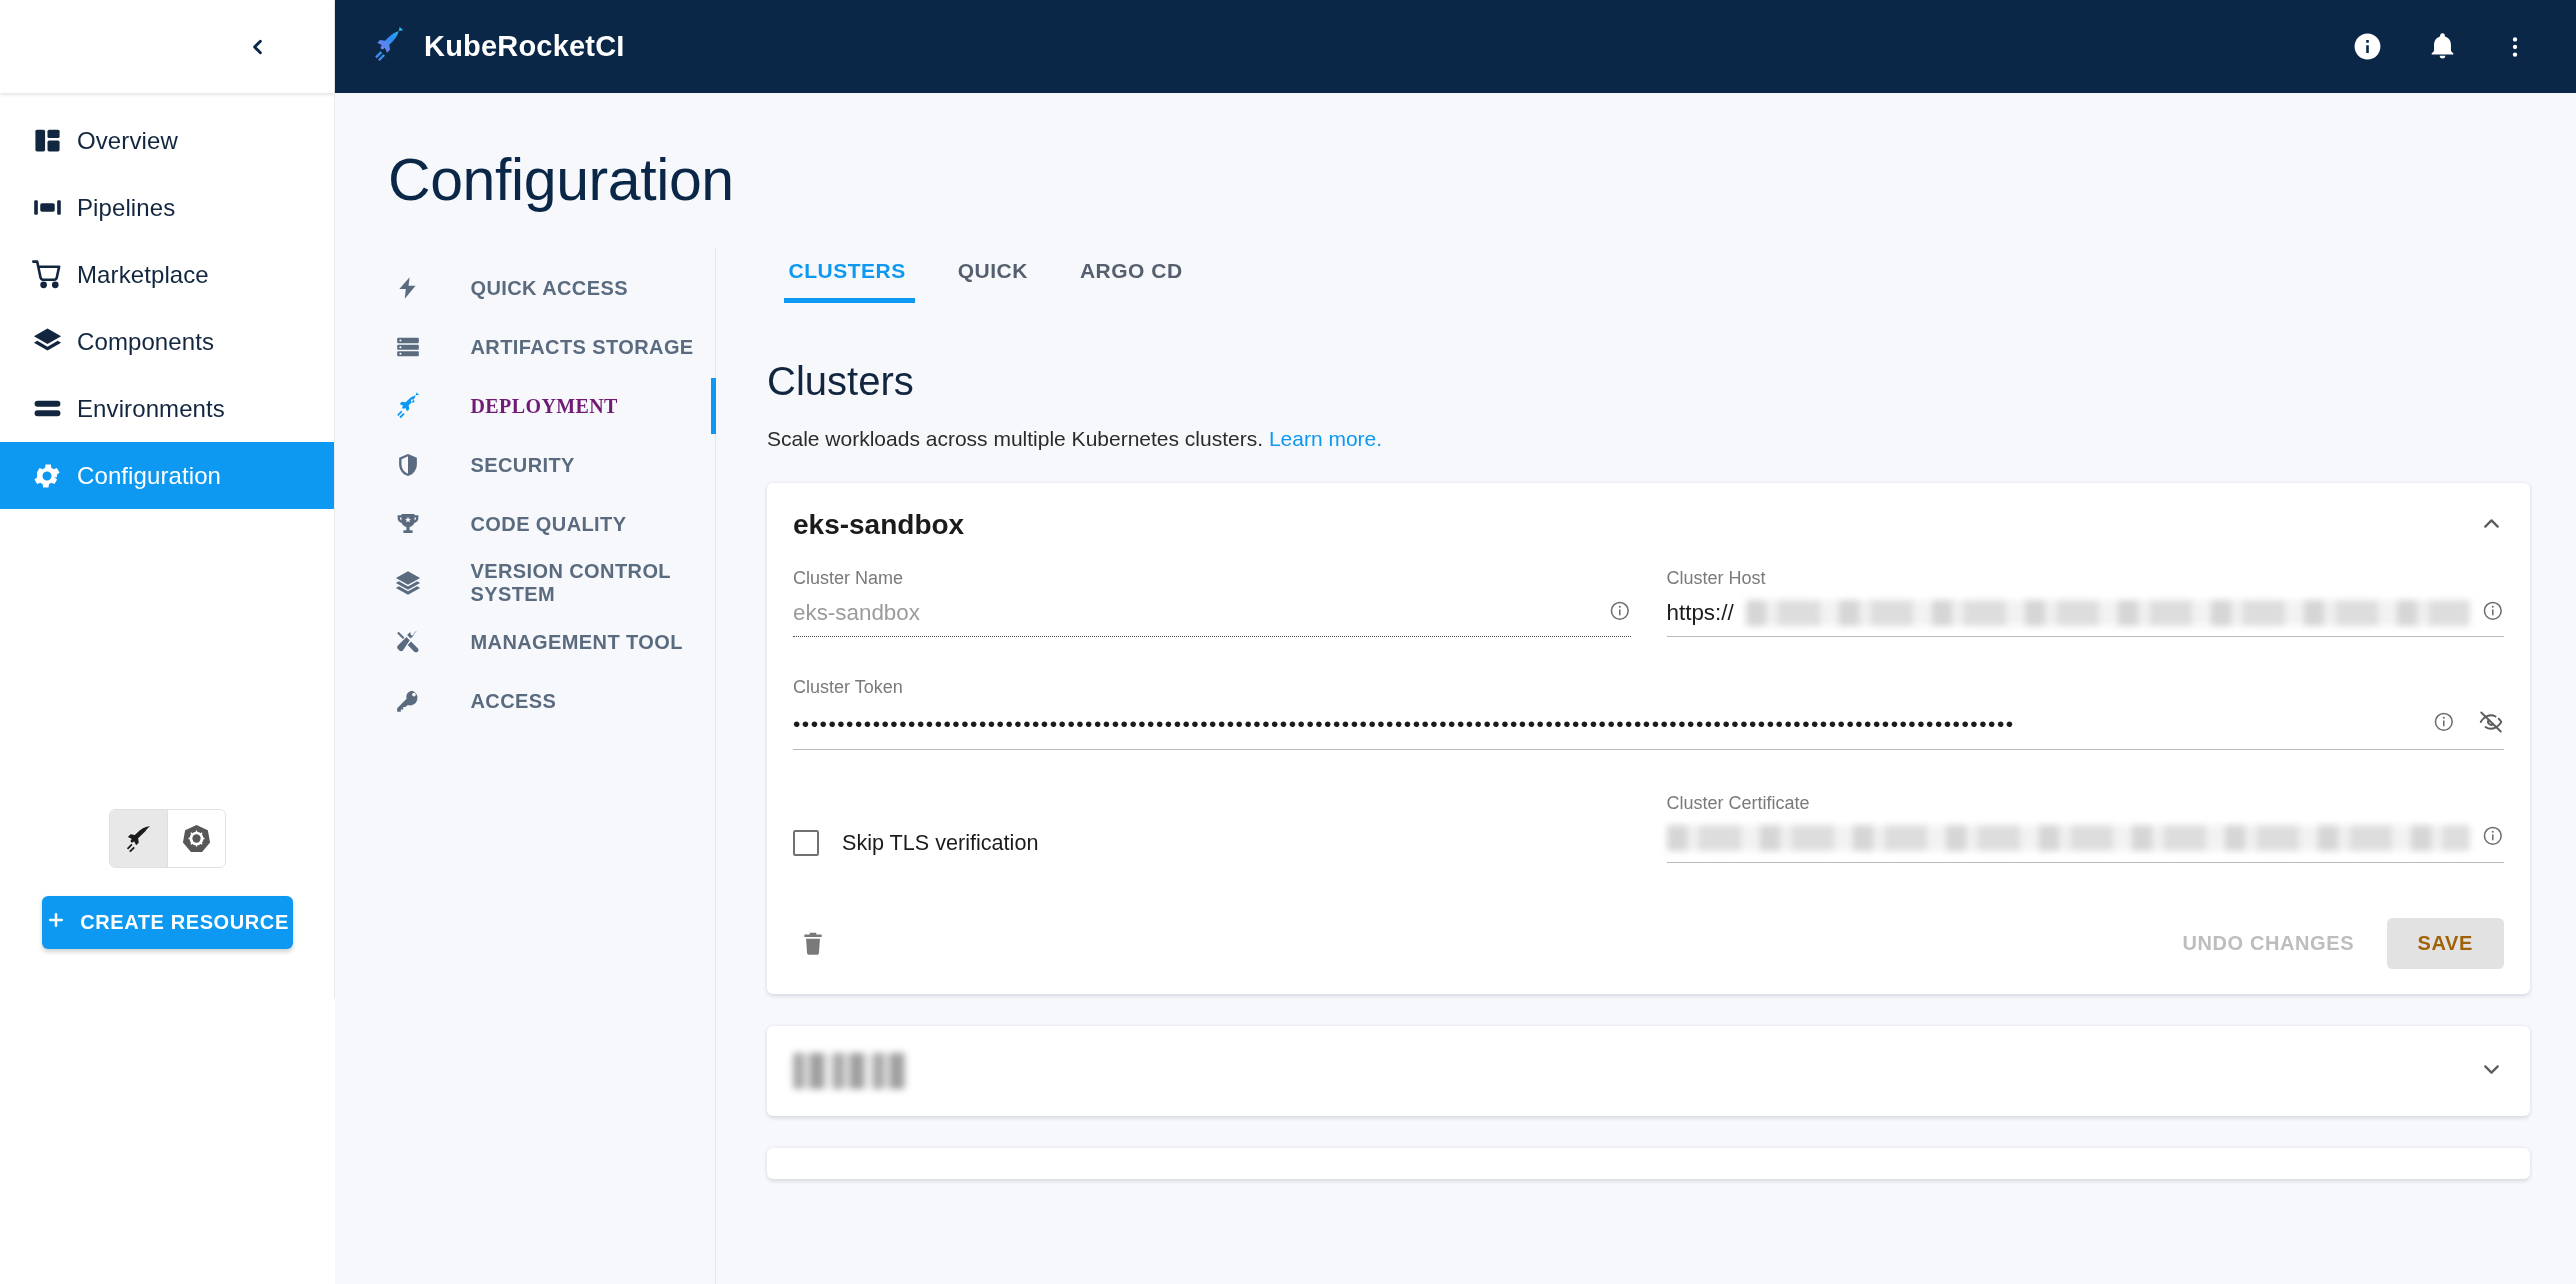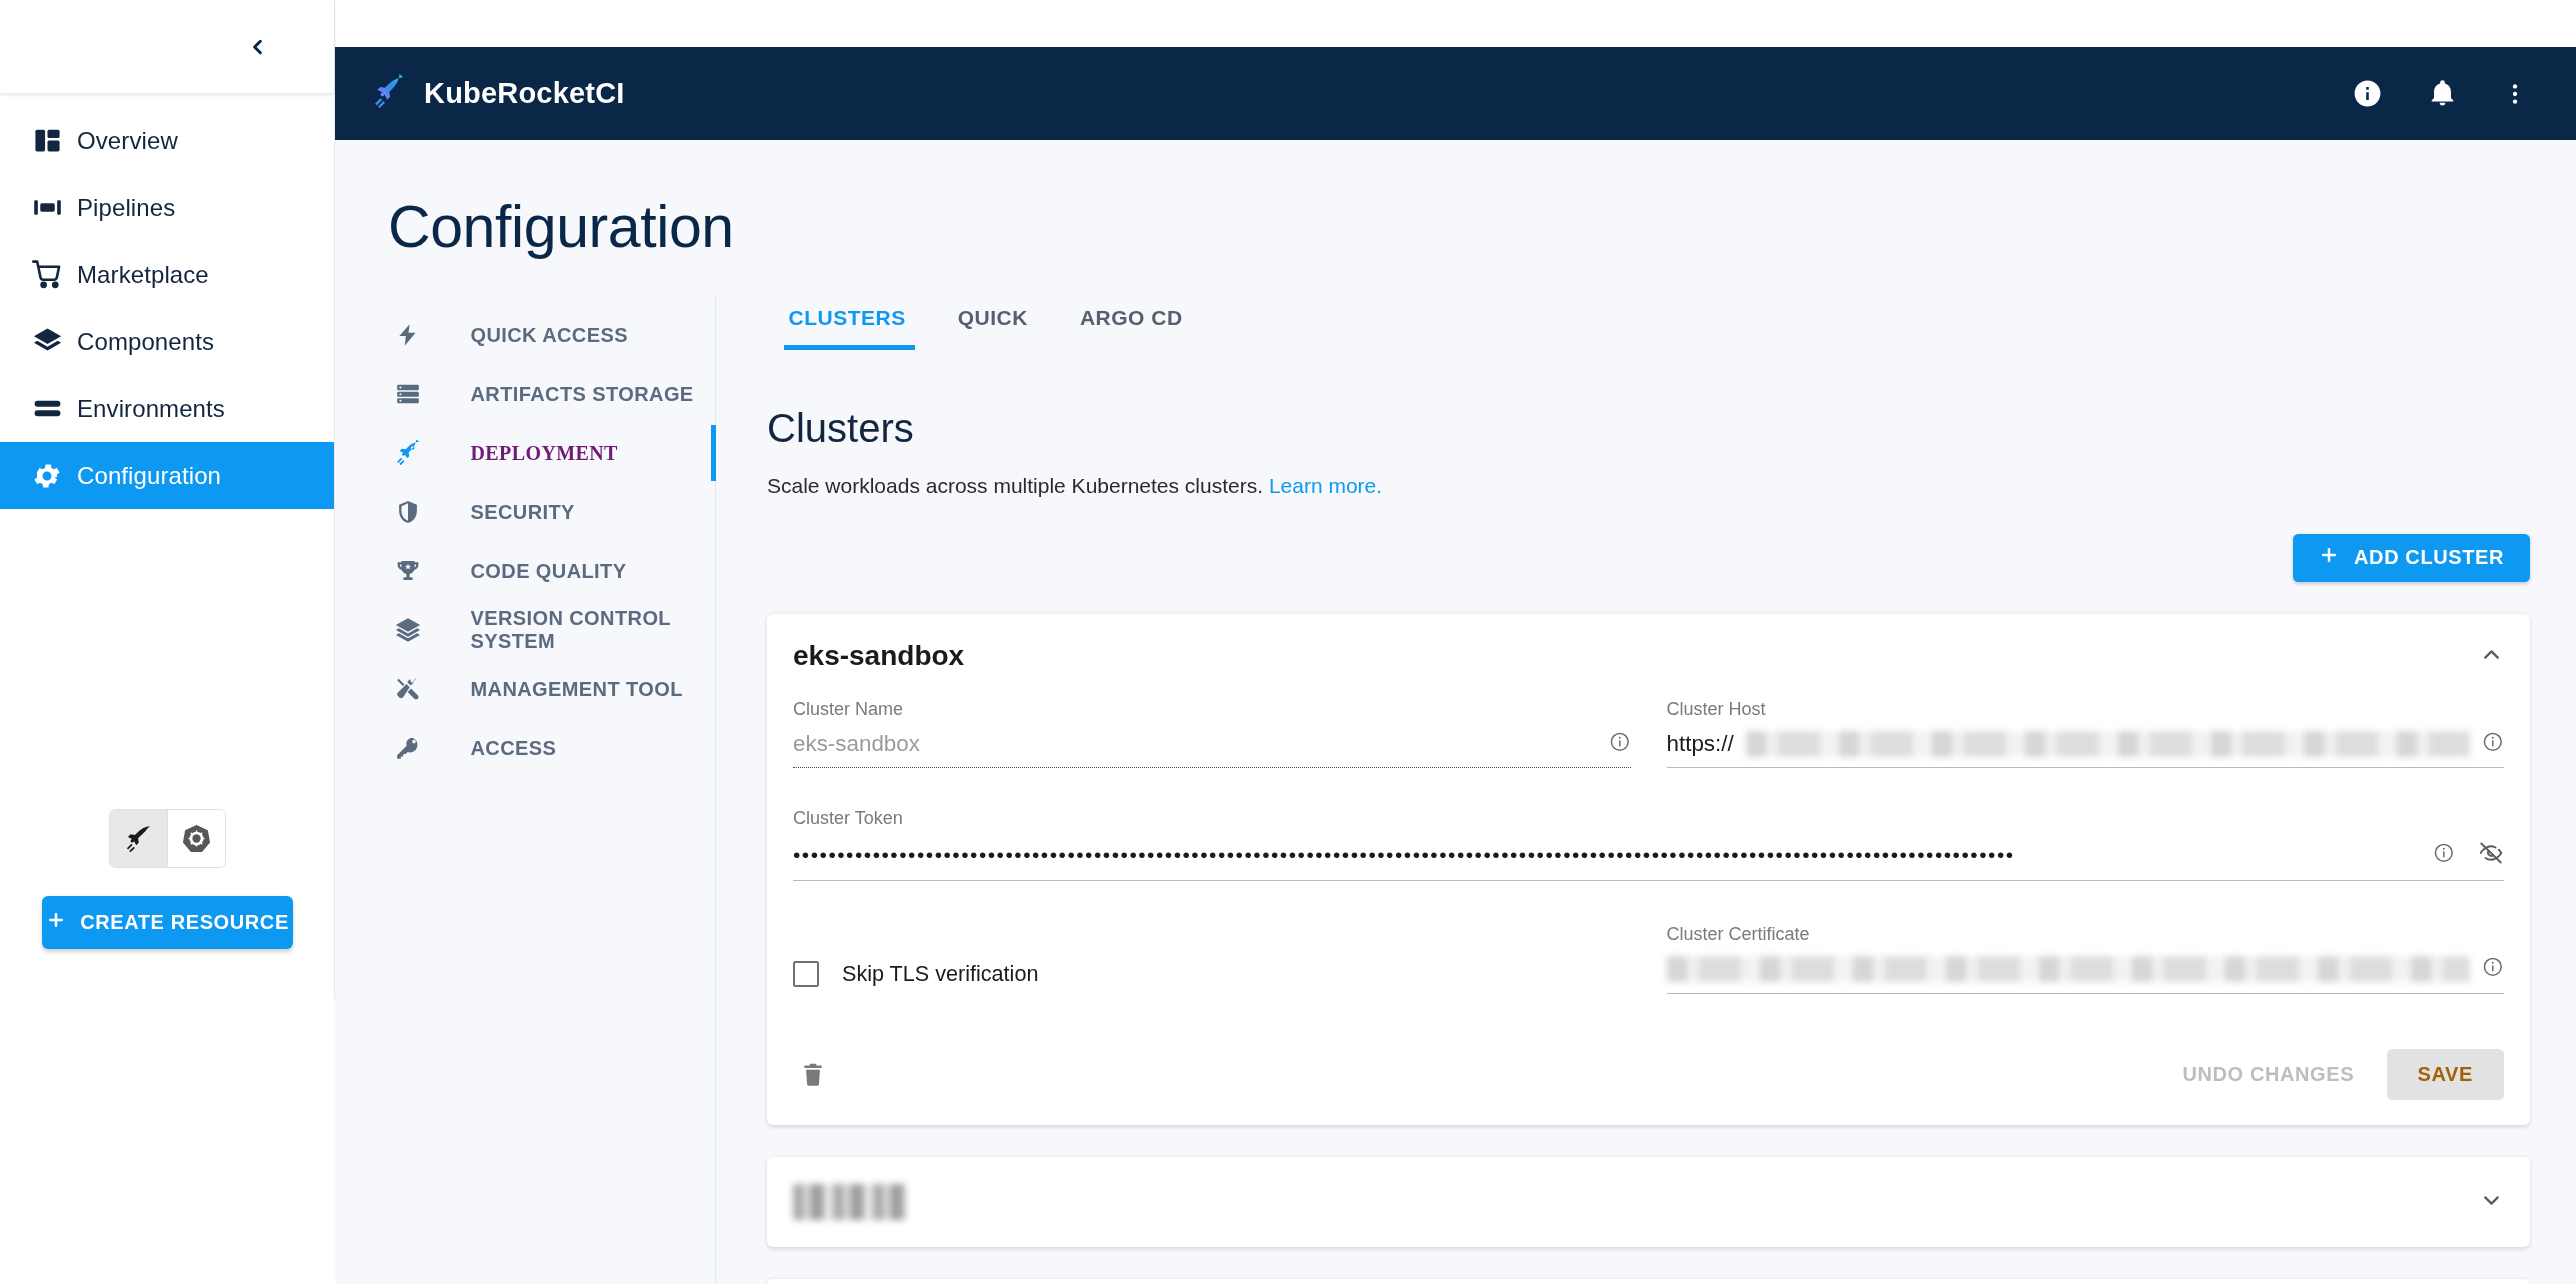--- a/index.html
+++ b/index.html
@@ -64,21 +64,21 @@
     height: 53px; background: #0d99f2; color: #fff; border: none; border-radius: 6.2px;
     width: 100%; font-size: 20px; font-weight: 700; letter-spacing: 0.6px;
     cursor: pointer; box-shadow: 0 2.3px 4.6px rgba(0,0,0,0.18);
     font-family: "Liberation Sans", sans-serif;
   }
 
   
   .main { flex: 1; height: 1285px; display: flex; flex-direction: column; position: relative; }
   .topbar {
     height: 93px; background: #0a2747; display: flex; align-items: center;
-    padding: 0 48px 0 36px; flex: 0 0 93px; position: relative; z-index: 4; margin-top: 47px;
+    padding: 0 48px 0 36px; flex: 0 0 93px; position: relative; z-index: 4;
   }
   .brand { display: flex; align-items: center; gap: 17px; }
   .brand-name { color: #ffffff; font-size: 29px; font-weight: 700; letter-spacing: 0.2px; }
   .topbar-spacer { flex: 1; }
   .topbar-actions { display: flex; align-items: center; gap: 45px; }
   .tb-icon { cursor: pointer; display: flex; align-items: center; justify-content: center; }
 
   .content {
     flex: 1; background: #f6f8fc; overflow: hidden; position: relative;
   }
@@ -445,31 +445,20 @@
             <div class="tab">QUICK</div>
             <div class="tab">ARGO CD</div>
           </div>
 
           <h2 class="section-title">Clusters</h2>
           <p class="section-desc">
             <span>Scale workloads across multiple Kubernetes clusters.</span>
             <a href="#">Learn more.</a>
           </p>
 
-          <div class="add-row">
-            <button class="btn-add">
-              <span>
-                <svg width="20" height="20" viewBox="0 0 24 24" fill="none" stroke="#ffffff" stroke-width="3" stroke-linecap="round">
-                    <line x1="12" y1="5" x2="12" y2="19"></line>
-                    <line x1="5" y1="12" x2="19" y2="12"></line>
-                  </svg>
-              </span>
-              <span>ADD CLUSTER</span>
-            </button>
-          </div>
 
           <div class="card">
             <div class="card-head">
               <span class="card-title">eks-sandbox</span>
               <span class="spacer"></span>
               <span>
                 <svg width="25" height="25" viewBox="0 0 24 24" fill="none" stroke="#5c5c5c" stroke-width="2.2" stroke-linecap="round" stroke-linejoin="round">
                     <polyline points="18 15 12 9 6 15"></polyline>
                   </svg>
               </span>

